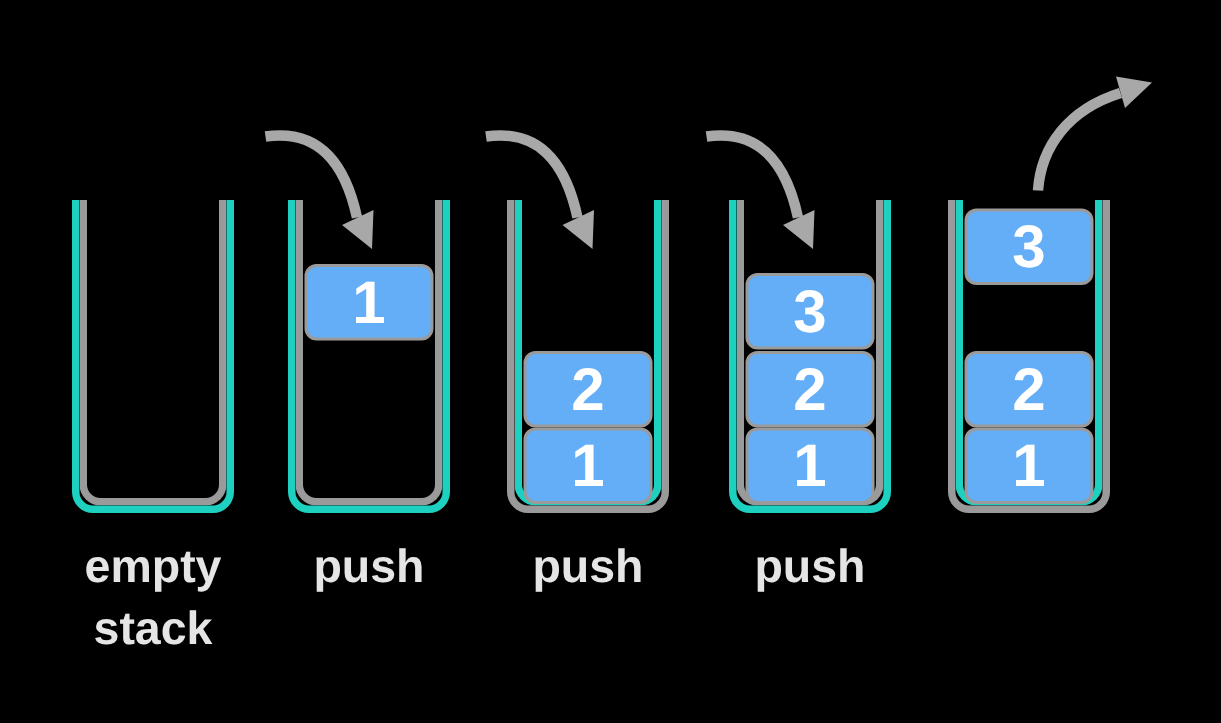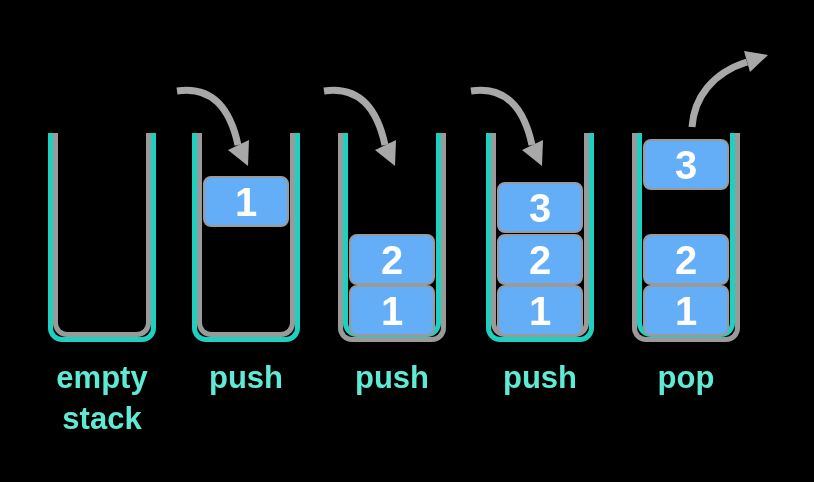--- a/index.html
+++ b/index.html
@@ -52,21 +52,21 @@
   .pos-popped { top: 6px; }
   .pos-slot3  { top: 49px; }
   .pos-slot2  { top: 101px; }
   .pos-slot1  { top: 152px; }
   
   .stage-label {
     position: absolute;
     top: 357px;
     width: 120px;
     text-align: center;
-    color: #5eead4;
+    color: #e5e5e5;
     font-size: 31px;
     font-weight: bold;
     line-height: 41px;
   }
   
   .arrow { position: absolute; }
 </style>
 </head>
 <body>
 
@@ -136,15 +136,14 @@
     <div class="block pos-popped">
       <span>3</span>
     </div>
     <div class="block pos-slot2">
       <span>2</span>
     </div>
     <div class="block pos-slot1">
       <span>1</span>
     </div>
   </div>
-  <div class="stage-label" style="left:626px">pop</div>
 
 </div>
 
 </body></html>

